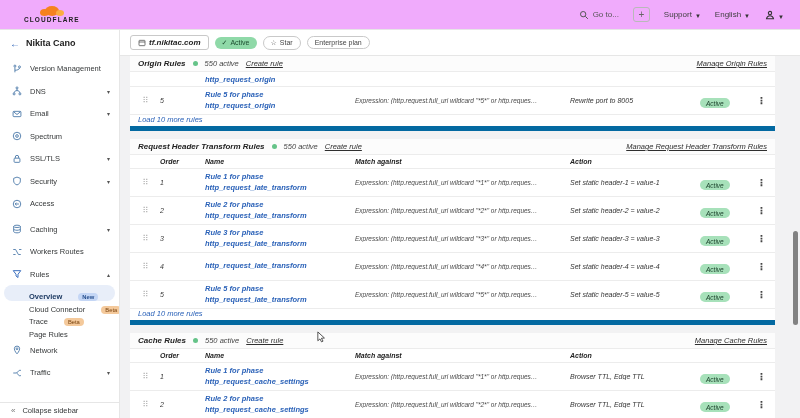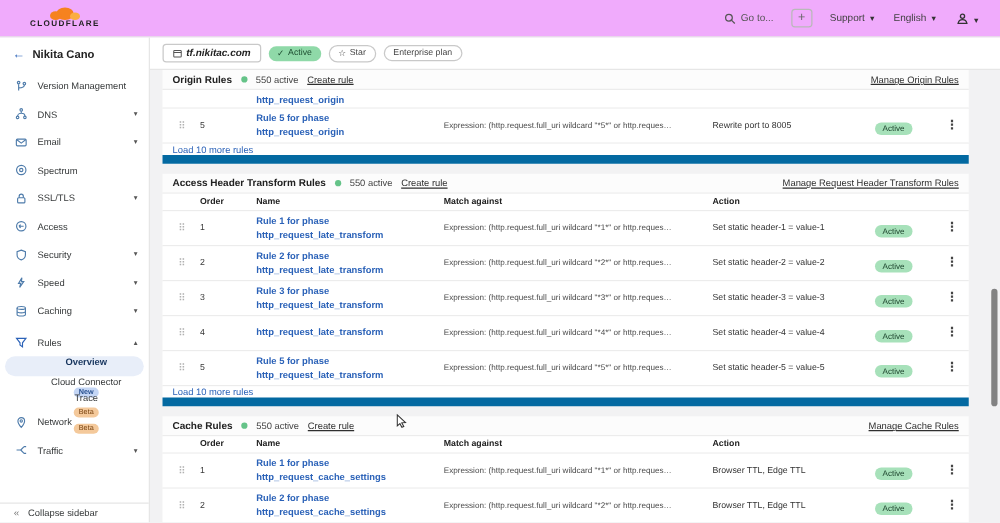--- a/index.html
+++ b/index.html
@@ -27,41 +27,41 @@
   .back-arrow { color:#2b62b8; font-size:10px; }
   .account-name { font-weight:bold; font-size:9px; color:#222; }
   .nav { flex:1; overflow:hidden; padding-top:3px; }
   .nav-item { height:19.5px; display:flex; align-items:center; gap:8px; padding:0 9px 0 11px; cursor:pointer; }
   .nav-icon { width:11px; height:11px; color:#4f7cab; display:flex; align-items:center; justify-content:center; flex:none; }
   .nav-icon svg { width:10px; height:10px; }
   .nav-label { font-size:7.5px; color:#36393a; flex:1; white-space:nowrap; }
   .nav-caret { font-size:6px; color:#555; }
   .nav-item.active .nav-icon { color:#2b62b8; }
   .nav-sub { padding:1px 4px 2px 4px; }
-  .nav-sub-item { height:12.5px; display:flex; align-items:center; gap:16px; padding:0 6px 0 25px;
-    font-size:7.5px; cursor:pointer; border-radius:9px;flex-direction:column; }
+  .nav-sub-item { height:12.5px; display:flex; align-items:flex-end; gap:16px; padding:0 6px 0 25px;
+    font-size:7.5px; cursor:pointer; border-radius:9px; }
   .nav-sub-item.selected { background:#e8eef9; height:16px; font-weight:bold; color:#17355e; }
   .sub-label { white-space:nowrap; }
   .mini-badge { font-size:5.8px; padding:1px 4px; border-radius:7px; white-space:nowrap; }
   .badge-new { background:#c4d6f5; color:#28508f; }
   .badge-beta { background:#f4c99b; color:#7a4410; }
   .collapse-row { height:15px; border-top:1px solid #e6e6e6; display:flex; align-items:center;
     gap:7px; padding:0 11px; font-size:7.5px; color:#36393a; cursor:pointer; flex:none; margin-bottom:1px;}
   .collapse-icon { color:#777; font-size:8px; }
   .main { flex:1; display:flex; flex-direction:column; min-width:0; }
   .domainbar { height:26px; background:#fff; border-bottom:1px solid #e6e6e6;
     display:flex; align-items:center; gap:6px; padding:0 10px; }
   .domain-chip { display:flex; align-items:center; gap:3px; border:1px solid #c9c9c9; border-radius:3px;
     padding:2px 7px; font-size:8px; font-weight:bold; color:#222;font-style:italic; }
   .domain-chip svg { width:8px; height:8px; color:#555; }
   .pill { font-size:7px; border-radius:9px; padding:2px 7px; display:flex; align-items:center; gap:3px; }
   .pill.green { background:#8fd9a8; color:#1d4d30; }
   .pill.outline { border:1px solid #c9c9c9; color:#444; background:#fff; }
   .content { flex:1; overflow:hidden; padding:0 25px 0 10px; position:relative; }
-  .rules-section { margin-bottom:8px; }
+  .rules-section { margin-bottom:8px;font-style:italic; }
   .sec-header { height:16px; background:#fcfcfc; border-bottom:1px solid #ececec;
     display:flex; align-items:center; gap:7px; padding:0 8px; }
   .sec-title { font-size:8px; font-weight:bold; color:#222; white-space:nowrap; }
   .dot { width:5px; height:5px; border-radius:50%; background:#65c388; flex:none; }
   .sec-count { font-size:7.5px; color:#444; white-space:nowrap; }
   .ulink { font-size:7.5px; color:#2f2f2f; text-decoration:underline; white-space:nowrap; cursor:pointer; }
   .sec-spacer { flex:1; }
   .rgrid { display:grid; grid-template-columns:30px 45px 150px 1fr 130px 48px 27px; align-items:center; }
   .col-header { height:14px; background:#fff; border-bottom:1px solid #ececec; }
   .col-header span { font-size:7px; font-weight:bold; color:#222; }
@@ -69,22 +69,22 @@
   .partial-row { height:15px; background:#fff; border-bottom:1px solid #ececec; }
   .drag { text-align:center; color:#b0b0b0; font-size:8px; letter-spacing:-1px; cursor:grab; }
   .order { font-size:7px; color:#3a3a3a; }
   .name-cell { display:flex; flex-direction:column; line-height:1.35; }
   .rule-link { font-size:7.5px; font-weight:bold; color:#2b62b8; text-decoration:none; white-space:nowrap; cursor:pointer; }
   .match { font-size:6.5px; color:#4a4a4a; white-space:nowrap; overflow:hidden; padding-right:6px; }
   .action { font-size:7px; color:#333; white-space:nowrap; overflow:hidden; }
   .badge { display:inline-block; background:#a7e1ba; color:#173d27; font-size:6.5px;
     padding:1.5px 6px; border-radius:8px; justify-self:start; }
   .kebab { font-size:10px; font-weight:bold; color:#444; text-align:center; cursor:pointer; }
-  .load-more { height:16px; background:#fff; border-bottom:7px solid #0369a1;
-    display:flex; align-items:center; padding:0 8px; }
+  .load-more { height:16px; background:#fff; border-bottom:5px solid #0369a1;
+    display:flex; align-items:flex-start; padding:0 8px; }
   .load-link { font-size:7.5px; color:#2b62b8; text-decoration:none; cursor:pointer; }
   .scroll-thumb { position:absolute; right:2px; top:231px; width:5px; height:94px;
     background:#828282; border-radius:3px; }
   .cursor { position:absolute; left:316px; top:331px; width:11px; height:12px; pointer-events:none; }
 </style>
 </head>
 <body>
 
 <div class="topbar">
   <div class="logo">
@@ -211,75 +211,75 @@
             <span class="nav-caret">▾</span>
           </div>
           <div class="nav-sub">
             
           </div>
         </div>
         <div>
           <div class="nav-item">
             <span class="nav-icon">
               <svg viewBox="0 0 12 12" fill="none" stroke="currentColor" stroke-width="1.1">
+                <path d="M6 1.3l4 1.5v3.1c0 2.5-1.7 4-4 4.8-2.3-.8-4-2.3-4-4.8V2.8z"></path>
+              </svg>
+            </span>
+            <span class="nav-label">Security</span>
+            <span class="nav-caret">▾</span>
+          </div>
+          <div class="nav-sub">
+            
+          </div>
+        </div>
+        <div>
+          <div class="nav-item">
+            <span class="nav-icon">
+              <svg viewBox="0 0 12 12" fill="none" stroke="currentColor" stroke-width="1.1">
                 <circle cx="6" cy="6" r="4.5"></circle>
                 <path d="M8.3 6H3.8m0 0l1.6-1.6M3.8 6l1.6 1.6"></path>
               </svg>
             </span>
             <span class="nav-label">Access</span>
 
           </div>
           <div class="nav-sub">
             
           </div>
         </div>
         <div>
-          <div class="nav-item">
-            <span class="nav-icon">
-              <svg viewBox="0 0 12 12" fill="none" stroke="currentColor" stroke-width="1.1">
-                <path d="M6 1.3l4 1.5v3.1c0 2.5-1.7 4-4 4.8-2.3-.8-4-2.3-4-4.8V2.8z"></path>
-              </svg>
-            </span>
-            <span class="nav-label">Security</span>
-            <span class="nav-caret">▾</span>
-          </div>
-          <div class="nav-sub">
-            
-          </div>
-        </div>
-        <div>
-          <div class="nav-item">
-            <span class="nav-icon">
-              <svg viewBox="0 0 12 12" fill="none" stroke="currentColor" stroke-width="1.1">
-                <path d="M6.6 1.4L3.4 6.8h2.1l-1 3.8 3.9-5.4H6.2z"></path>
-              </svg>
-            </span>
-            <span class="nav-label">Speed</span>
-            <span class="nav-caret">▾</span>
-          </div>
           <div class="nav-sub">
             
           </div>
         </div>
         <div>
           <div class="nav-item">
             <span class="nav-icon">
               <svg viewBox="0 0 12 12" fill="none" stroke="currentColor" stroke-width="1.1">
                 <ellipse cx="6" cy="2.8" rx="4" ry="1.4"></ellipse>
                 <path d="M2 2.8v6.3c0 .8 1.8 1.5 4 1.5s4-.7 4-1.5V2.8M2 6c0 .8 1.8 1.5 4 1.5S10 6.8 10 6"></path>
               </svg>
             </span>
             <span class="nav-label">Caching</span>
             <span class="nav-caret">▾</span>
           </div>
           <div class="nav-sub">
             
           </div>
         </div>
         <div>
+          <div class="nav-item">
+            <span class="nav-icon">
+              <svg viewBox="0 0 12 12" fill="none" stroke="currentColor" stroke-width="1.1">
+                <path d="M1.5 3h2.8l3.4 6h2.8M1.5 9h2.8M8.5 3h2.8"></path>
+              </svg>
+            </span>
+            <span class="nav-label">Workers Routes</span>
+
+          </div>
           <div class="nav-sub">
             
           </div>
         </div>
         <div>
           <div class="nav-item active">
             <span class="nav-icon">
               <svg viewBox="0 0 12 12" fill="none" stroke="currentColor" stroke-width="1.1">
                 <path d="M1.5 2h9L7.2 6.3v3.9L4.8 8.4V6.3z"></path>
               </svg>
@@ -293,20 +293,24 @@
                 <span class="sub-label">Overview</span>
                 <span class="mini-badge badge-new">New</span>
               </div>
             <div class="nav-sub-item">
                 <span class="sub-label">Cloud Connector</span>
                 <span class="mini-badge badge-beta">Beta</span>
               </div>
             <div class="nav-sub-item">
                 <span class="sub-label">Trace</span>
                 <span class="mini-badge badge-beta">Beta</span>
+              </div>
+            <div class="nav-sub-item">
+                <span class="sub-label">Page Rules</span>
+
               </div>
           </div>
         </div>
         <div>
           <div class="nav-item">
             <span class="nav-icon">
               <svg viewBox="0 0 12 12" fill="none" stroke="currentColor" stroke-width="1.1">
                 <path d="M6 1.3a3.2 3.2 0 013.2 3.2C9.2 7 6 10.7 6 10.7S2.8 7 2.8 4.5A3.2 3.2 0 016 1.3z"></path>
                 <circle cx="6" cy="4.5" r="1.1"></circle>
               </svg>
@@ -394,21 +398,21 @@
                 <span><span class="badge">Active</span></span>
                 <span class="kebab">⋮</span>
               </div>
           </div>
           <div class="load-more">
             <a class="load-link">Load 10 more rules</a>
           </div>
         </section>
         <section class="rules-section">
           <div class="sec-header">
-            <span class="sec-title">Access Header Transform Rules</span>
+            <span class="sec-title">Request Header Transform Rules</span>
             <span class="dot"></span>
             <span class="sec-count">550 active</span>
             <a class="ulink">Create rule</a>
             <span class="sec-spacer"></span>
             <a class="ulink">Manage Request Header Transform Rules</a>
           </div>
           <div class="col-header rgrid">
             <span></span>
             <span>Order</span>
             <span>Name</span>

